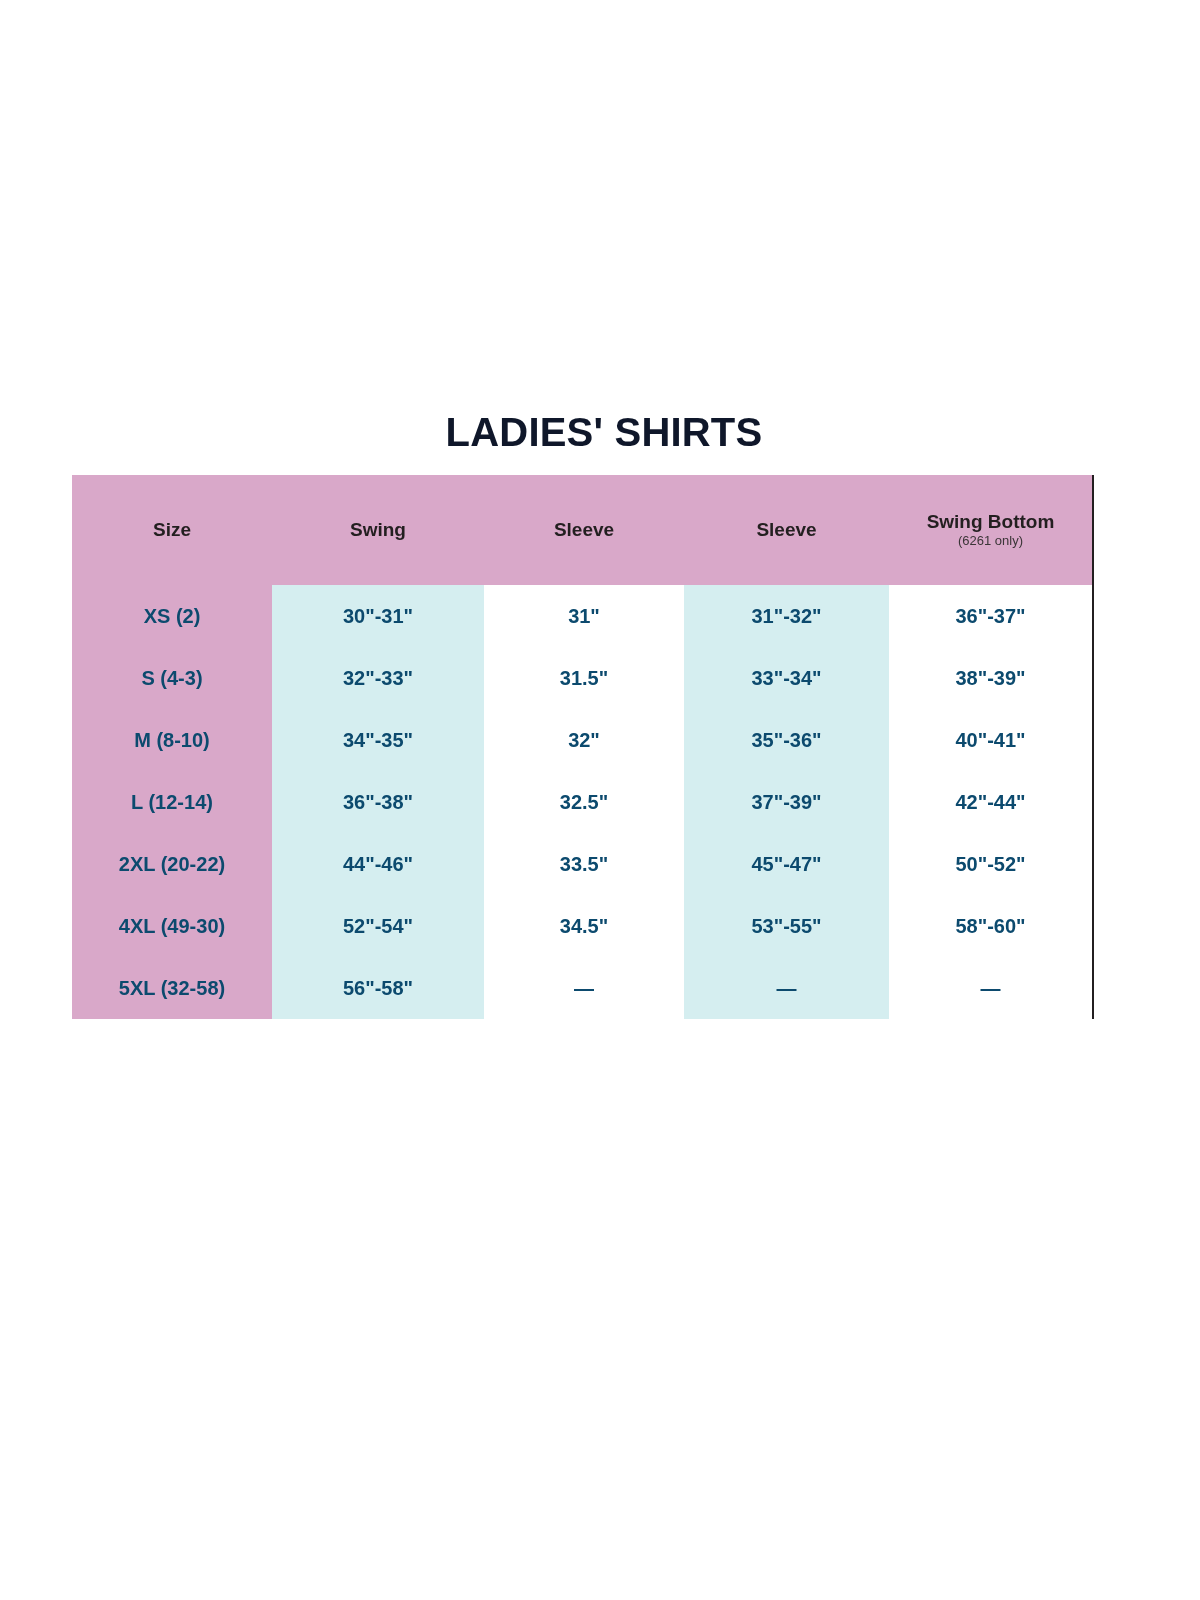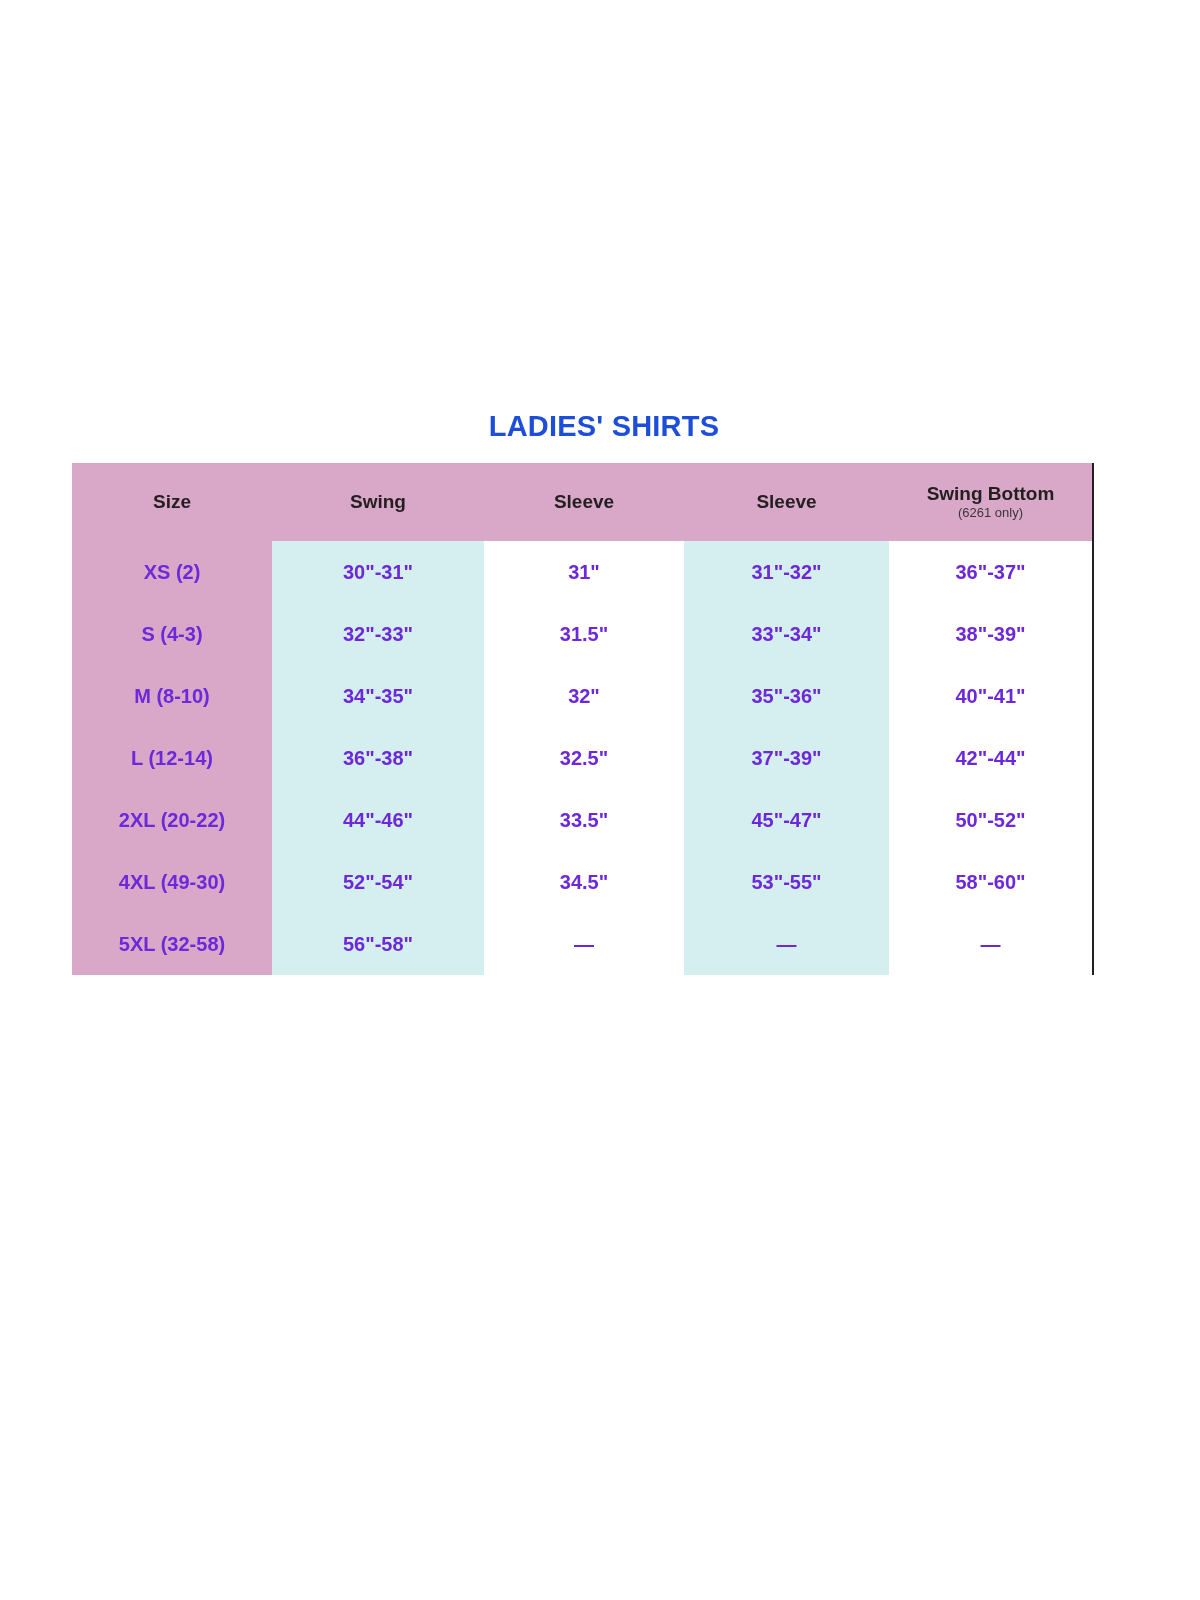--- a/index.html
+++ b/index.html
@@ -23,24 +23,24 @@
 
   .chart-wrap {
     position: absolute;
     left: 72px;
     top: 410px;
     width: 1056px;
   }
 
   .chart-title {
     text-align: center;
-    font-size: 29px;
+    font-size: 40px;
     font-weight: bold;
     letter-spacing: 0.2px;
-    color: #1d4ed8;
+    color: #0f172a;
     margin: 0 0 20px 0;
     padding-left: 8px;
   }
 
   table.size-table {
     border-collapse: collapse;
     width: 1020px;
     table-layout: fixed;
   }
 
@@ -51,42 +51,42 @@
   table.size-table col.c-swing { width: 203px; }
 
   thead th {
     background: #d9a8c9;
     color: #231f20;
     font-size: 19px;
     font-weight: bold;
     text-align: center;
     height: 78px;
     vertical-align: middle;
-    padding: 0;
+    padding: 16px;
     border: 0;
     line-height: 1.15;
   }
 
   thead th .sub {
     display: block;
     font-size: 13px;
     font-weight: normal;
     color: #3b3537;
     margin-top: 1px;
   }
 
   tbody td {
     height: 62px;
     font-size: 20px;
     font-weight: bold;
     text-align: center;
     vertical-align: middle;
     padding: 0;
     border: 0;
-    color: #6d28d9;
+    color: #0c4a6e;
   }
 
   tbody td.size-cell {
     background: #d9a8c9;
   }
   tbody td.tint {
     background: #d5eef0;
   }
   tbody td.plain {
     background: #ffffff;

